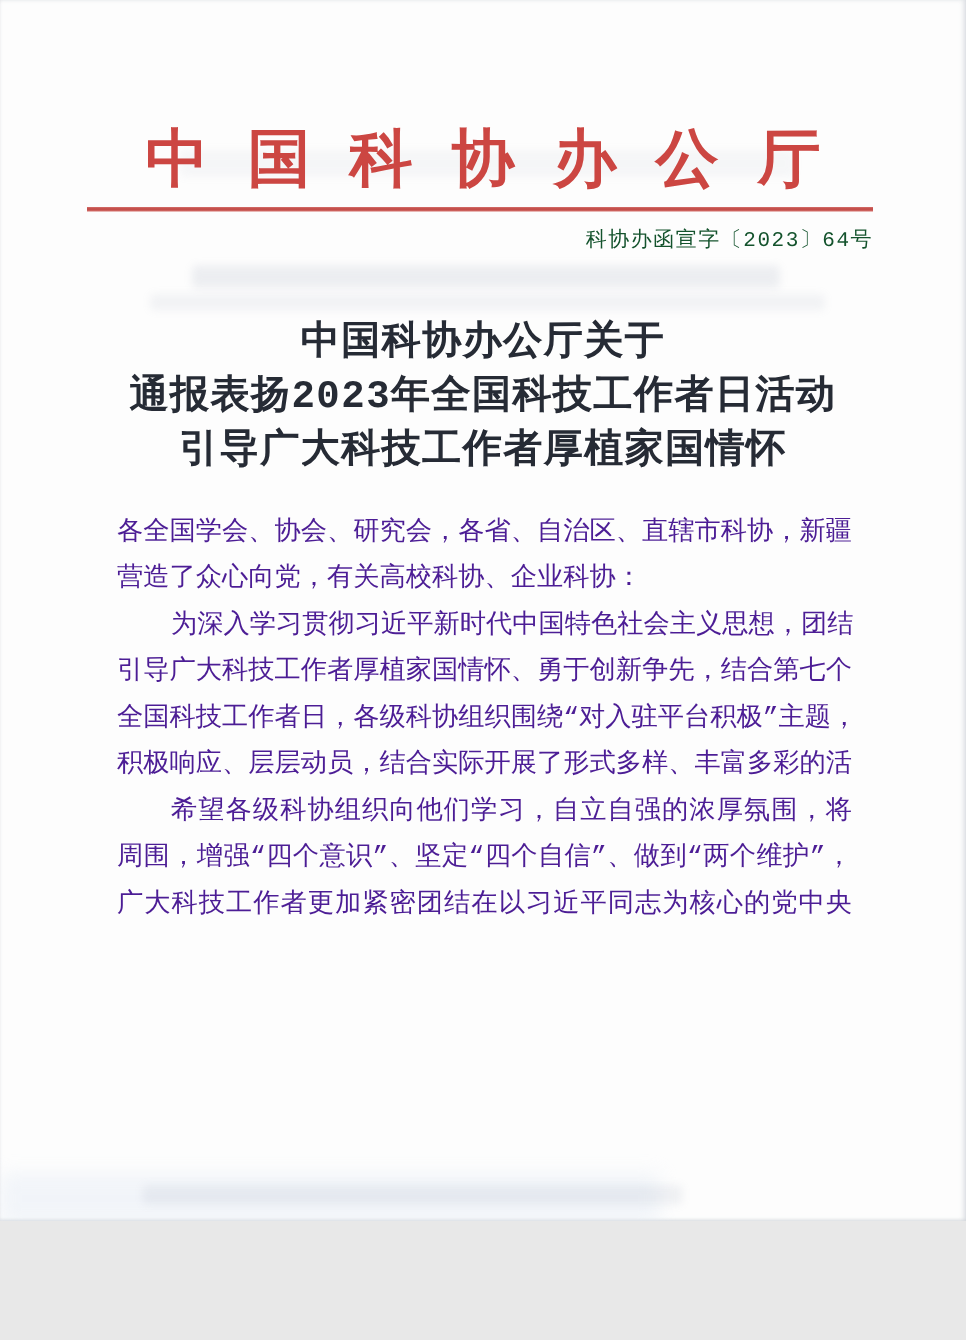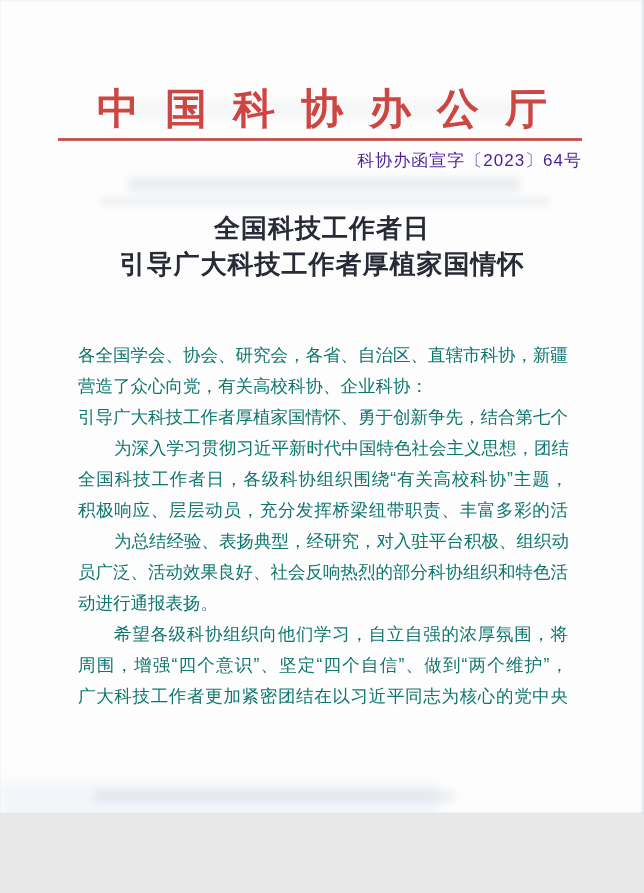--- a/index.html
+++ b/index.html
@@ -2,21 +2,21 @@
 <html><head>
 <meta charset="utf-8">
 <style>
   html,body{margin:0;padding:0;background:#e8e8e8;}
   .page{
     position:relative;
     width:644px;height:814px;
     margin:0 auto;
     background:#fdfdfd;
     overflow:hidden;
-    font-family:Liberation Sans, sans-serif;
+    font-family:Liberation Mono, monospace;
     box-shadow:inset -2px 0 3px rgba(180,185,195,.35), inset 0 -1px 2px rgba(180,185,195,.3);
   }
   
   .org-name{
     position:absolute;top:84px;left:0;right:0;
     text-align:center;
     font-size:42px;line-height:50px;
     font-weight:bold;
     letter-spacing:26px;
     padding-left:26px;
@@ -24,39 +24,39 @@
     white-space:nowrap;
   }
   .rule{
     position:absolute;left:58px;width:524px;
     background:linear-gradient(to bottom,#d4706c,var(--red-line,#c04743) 45%,#d4706c);
   }
   .rule-top{top:138px;height:3px;}
   .rule-bottom{top:836px;height:3px;}
   .doc-number{
     position:absolute;top:149px;right:62px;
-    font-size:17px;line-height:24px;
-    color:#4c1d95;
+    font-size:14px;line-height:24px;
+    color:#14532d;
     letter-spacing:1px;
     white-space:nowrap;
   }
   
   .doc-title{
     position:absolute;top:210px;left:0;right:0;
     text-align:center;
     font-weight:bold;
     font-size:26px;line-height:36px;
     color:#262b35;
     letter-spacing:1px;
   }
   
   .doc-body{
     position:absolute;top:340px;left:78px;width:490px;
     font-size:17.5px;line-height:31px;
-    color:#0f766e;
+    color:#4c1d95;
   }
   .line{
     text-align:justify;
     text-align-last:justify;
     white-space:nowrap;
   }
   .line.last{
     text-align-last:left;
     white-space:normal;
   }
@@ -86,39 +86,35 @@
   <div class="ghost ghost-b"></div>
   <div class="ghost ghost-wash"></div>
   <div class="ghost ghost-c"></div>
   <div class="ghost ghost-d"></div>
 
   <div class="org-name">中国科协办公厅</div>
   <div class="rule rule-top"></div>
   <div class="doc-number">科协办函宣字〔2023〕64号</div>
 
   <div class="doc-title">
-      <div>全国科技工作者日</div>
+      <div>中国科协办公厅关于</div>
+      <div>通报表扬2023年全国科技工作者日活动</div>
       <div>引导广大科技工作者厚植家国情怀</div>
     </div>
 
   <div class="doc-body">
       <div>
         <div class="line">各全国学会、协会、研究会，各省、自治区、直辖市科协，新疆</div>
         <div class="line last">营造了众心向党，有关高校科协、企业科协：</div>
       </div>
       <div>
+        <div class="line indent">为深入学习贯彻习近平新时代中国特色社会主义思想，团结</div>
         <div class="line">引导广大科技工作者厚植家国情怀、勇于创新争先，结合第七个</div>
-        <div class="line indent">为深入学习贯彻习近平新时代中国特色社会主义思想，团结</div>
-        <div class="line">全国科技工作者日，各级科协组织围绕“有关高校科协”主题，</div>
-        <div class="line">积极响应、层层动员，充分发挥桥梁纽带职责、丰富多彩的活</div>
-      </div>
-      <div>
-        <div class="line indent">为总结经验、表扬典型，经研究，对入驻平台积极、组织动</div>
-        <div class="line">员广泛、活动效果良好、社会反响热烈的部分科协组织和特色活</div>
-        <div class="line last">动进行通报表扬。</div>
+        <div class="line">全国科技工作者日，各级科协组织围绕“对入驻平台积极”主题，</div>
+        <div class="line">积极响应、层层动员，结合实际开展了形式多样、丰富多彩的活</div>
       </div>
       <div>
         <div class="line indent">希望各级科协组织向他们学习，自立自强的浓厚氛围，将</div>
         <div class="line">周围，增强“四个意识”、坚定“四个自信”、做到“两个维护”，</div>
         <div class="line">广大科技工作者更加紧密团结在以习近平同志为核心的党中央</div>
       </div>
     </div>
 
   <div class="rule rule-bottom"></div>
 

